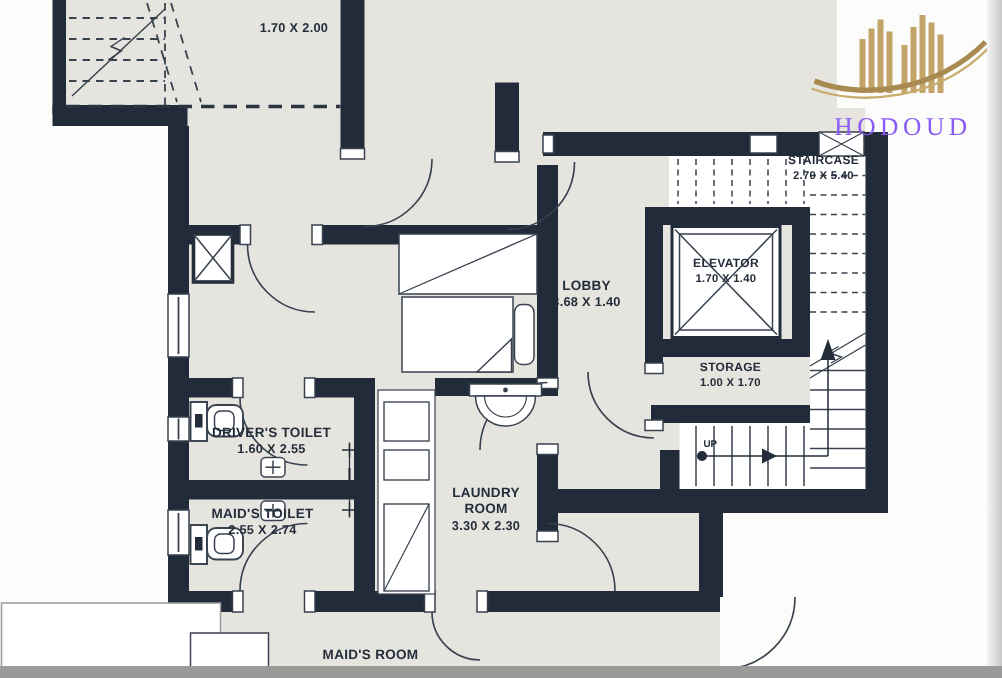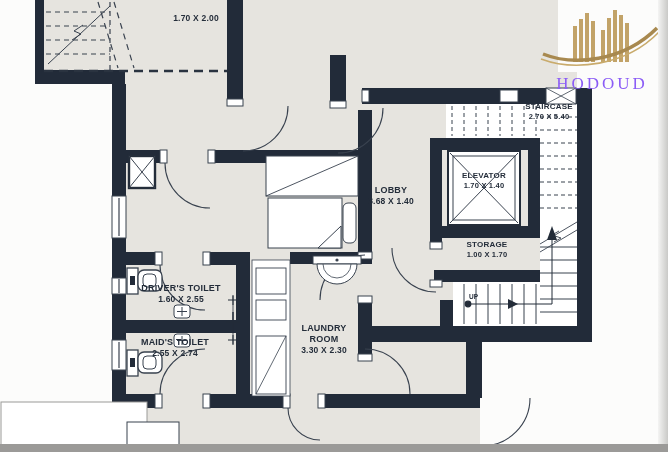--- a/index.html
+++ b/index.html
@@ -235,20 +235,23 @@
     <div class="dims">1.60 X 2.55</div>
   </div>
   <div class="label" style="left:110px;top:337px;width:130px">
     <div>MAID'S TOILET</div>
     <div class="dims">2.55 X 2.74</div>
   </div>
   <div class="label" style="left:289px;top:323px;width:70px">
     <div>LAUNDRY ROOM</div>
     <div class="dims">3.30 X 2.30</div>
   </div>
+  <div class="label" style="left:182px;top:431px;width:130px">
+    <div>MAID'S ROOM</div>
+  </div>
   <div class="up-note" style="left:469px;top:293px">UP</div>
 
   <div class="logo">
     <svg width="126" height="70" viewBox="0 0 126 70">
       <g fill="#c2a368" stroke="none">
         <rect x="34" y="22" width="4" height="36"></rect>
         <rect x="40" y="15" width="4" height="43"></rect>
         <rect x="46" y="9" width="4" height="49"></rect>
         <rect x="52" y="17" width="4" height="41"></rect>
         <rect x="62" y="26" width="4" height="32"></rect>

